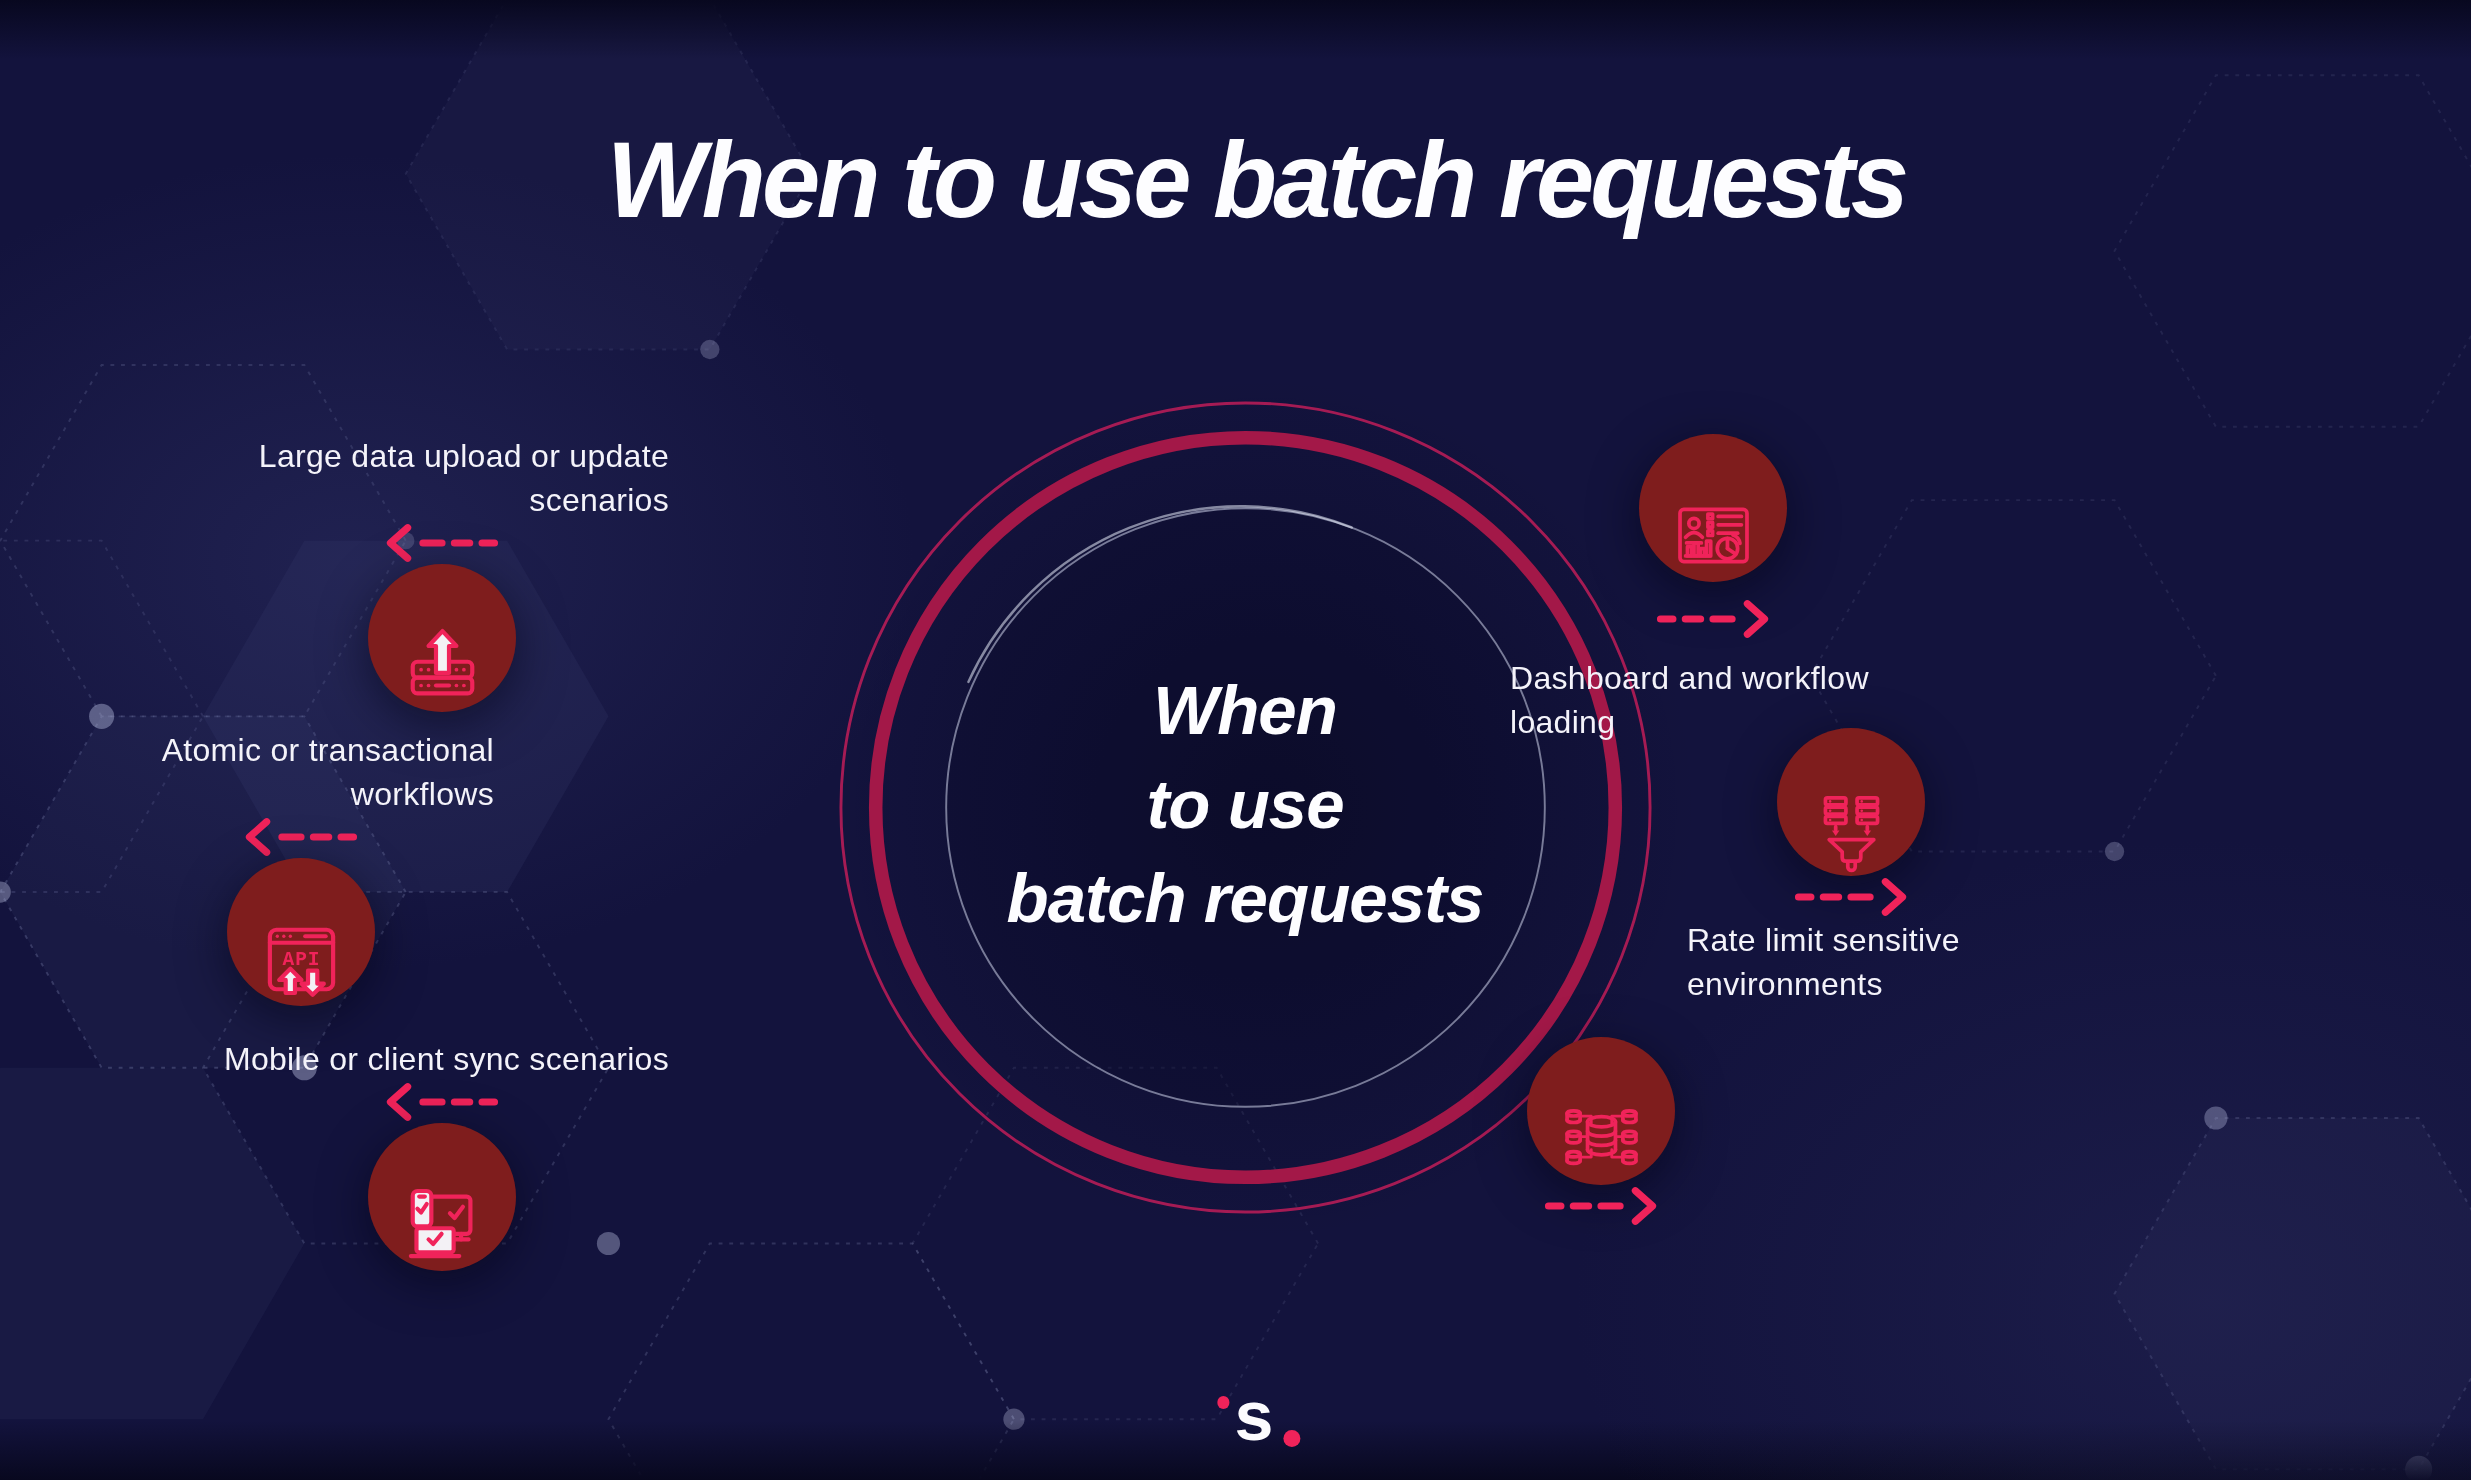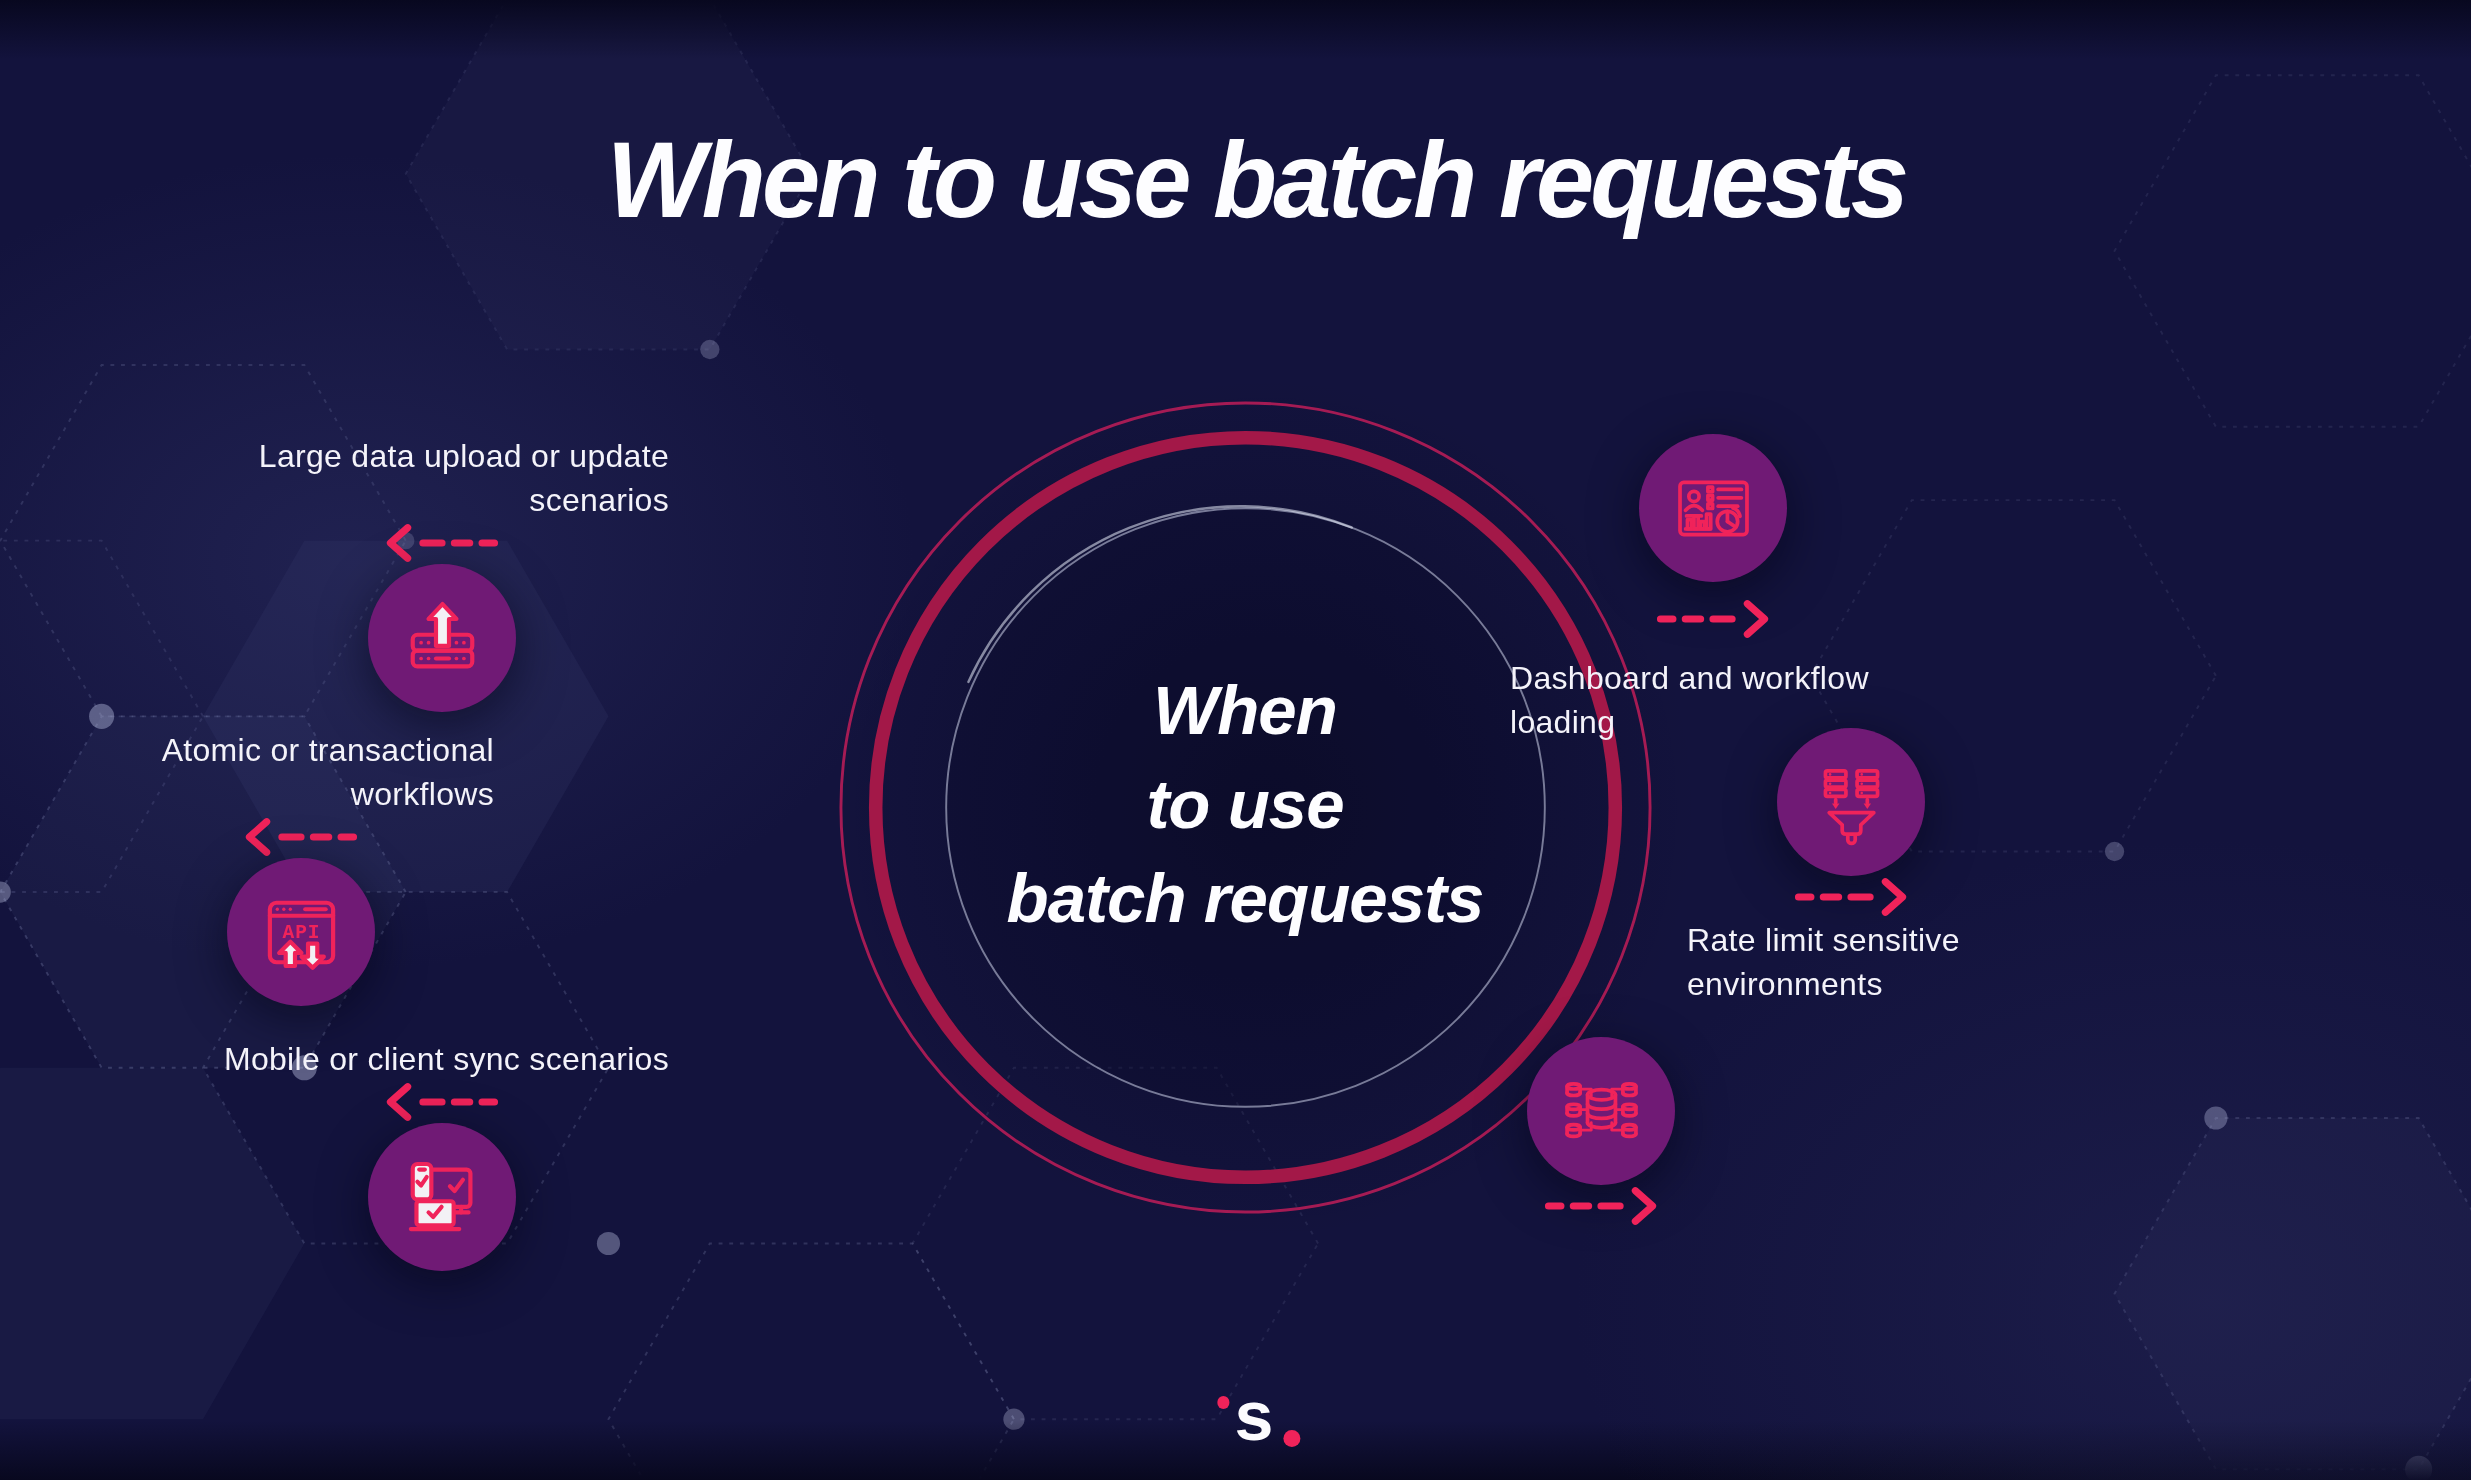--- a/index.html
+++ b/index.html
@@ -39,21 +39,21 @@
 
   .item{position:absolute; display:flex; align-items:center; z-index:4;flex-direction:column;}
   .item-text{
     font-size:32px; line-height:44px; letter-spacing:0.3px; color:#f4f3fa;
   }
   .item-text.ta-r{text-align:right;}
   .item-text.ta-l{text-align:left;}
   .arrow{margin:0 33px; flex:0 0 auto;}
   .icon-circle{
     flex:0 0 auto; width:148px; height:148px; border-radius:50%;
-    background:#701a75; display:flex; align-items:center; justify-content:center;
+    background:#7f1d1d; display:flex; align-items:flex-end; justify-content:center;
     box-shadow:0 11.6px 48px rgba(4,4,18,.55);
   }
 
   .logo{
     position:absolute; left:50%; top:1381px; transform:translateX(-50%);
     z-index:4; display:flex; align-items:flex-end;
     font-size:70px; font-weight:700; letter-spacing:0px; color:#fcfbfe; line-height:1;
   }
   .logo-accent-dot{
     width:12.6px; height:12.6px; border-radius:50%; background:#f0235a;

